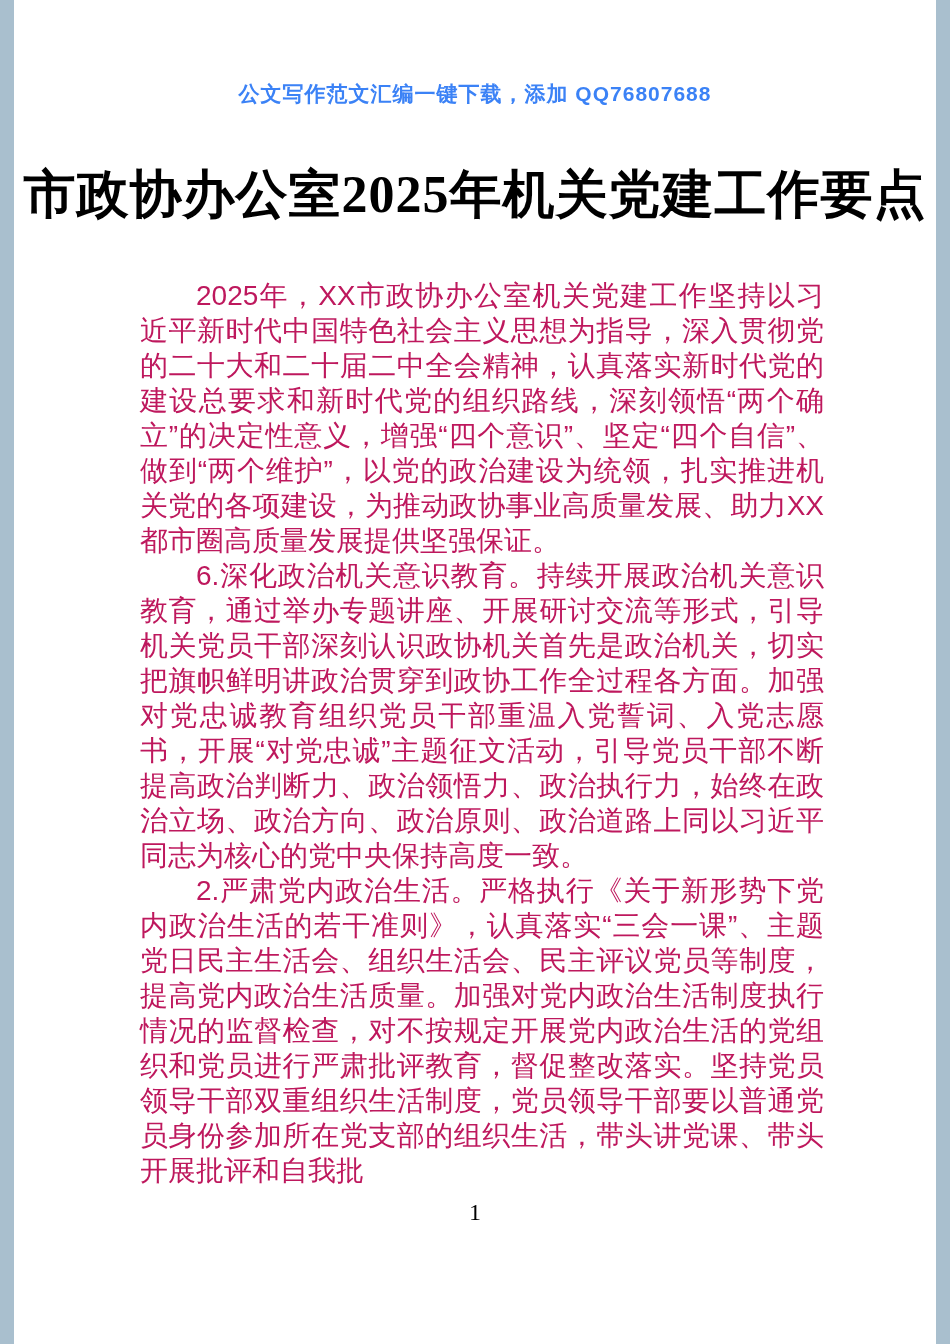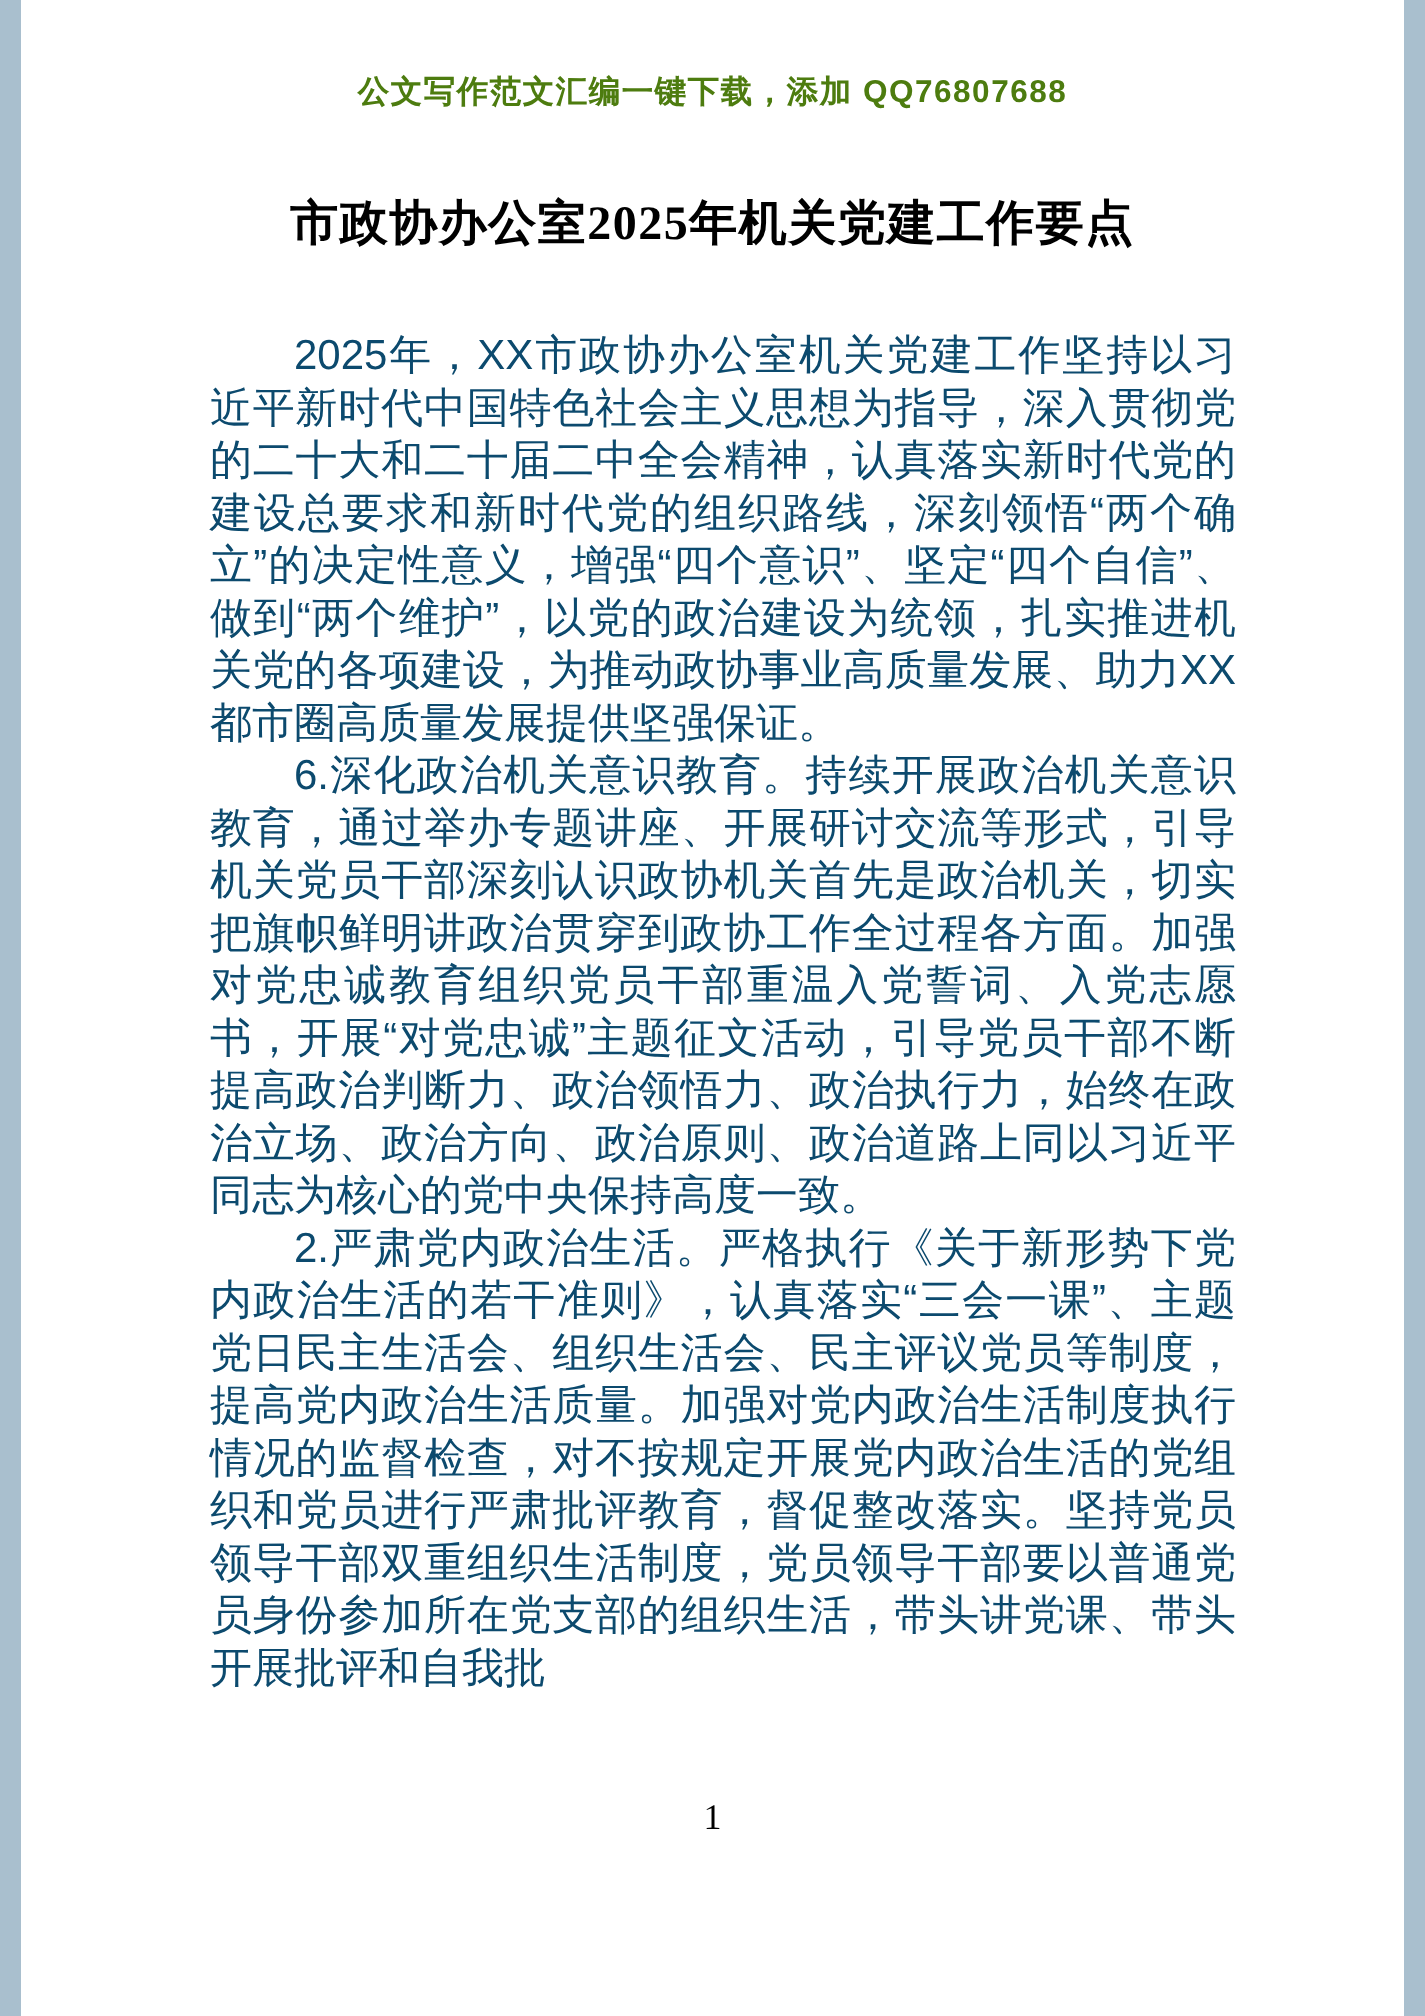--- a/index.html
+++ b/index.html
@@ -13,45 +13,45 @@
 
   .page {
     position: relative;
     width: 922px;
     height: 1344px;
     margin: 0 auto;
     background: #ffffff;
   }
 
   .notice {
-    padding-top: 47px;
+    padding-top: 80px;
     text-align: center;
     font-size: 21px;
     font-weight: bold;
-    color: #4d7c0f;
+    color: #3b82f6;
     font-family: "Liberation Sans", sans-serif;
     letter-spacing: 1px;
   }
 
   .doc-title {
     margin-top: 52px;
     text-align: center;
-    font-size: 32px;
+    font-size: 52px;
     font-weight: bold;
     color: #000000;
     font-family: "Liberation Serif", serif;
     letter-spacing: 1px;
   }
 
   .content {
     margin-top: 48px;
     padding: 0 112px 0 126px;
     font-size: 28px;
     line-height: 35px;
-    color: #0c4a6e;
+    color: #be185d;
     text-align: justify;
     font-family: "Liberation Sans", sans-serif;
   }
 
   .content p {
     text-indent: 2em;
     margin: 0;
   }
 
   .content p.heading {

